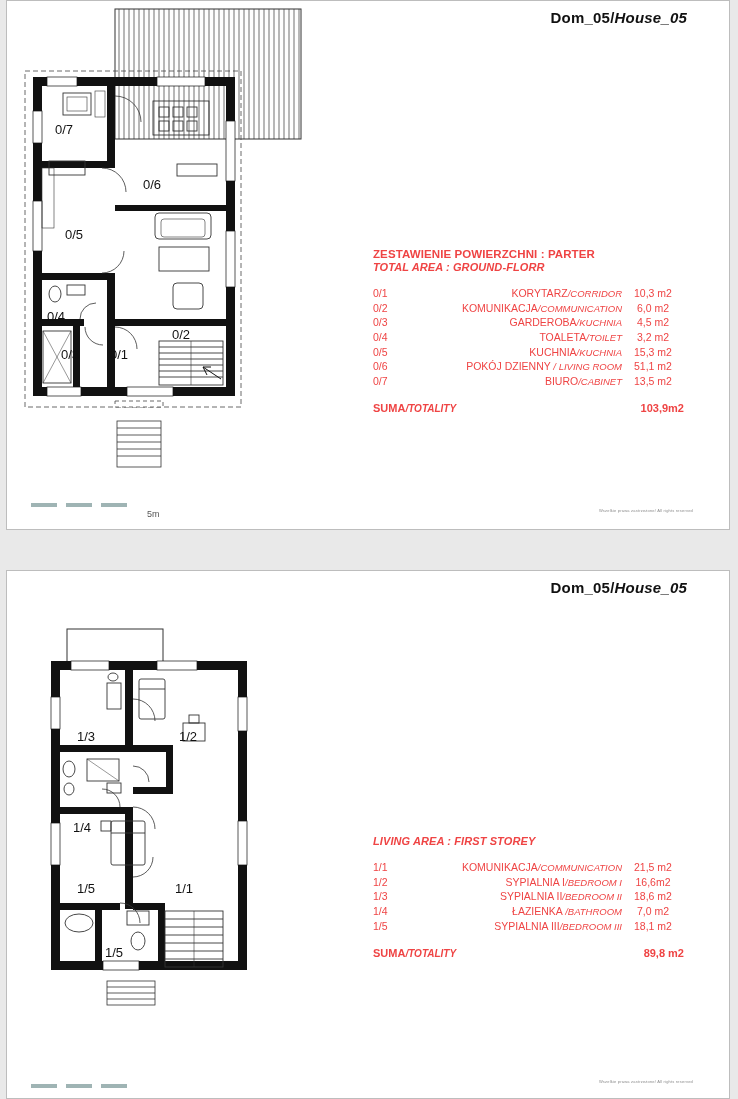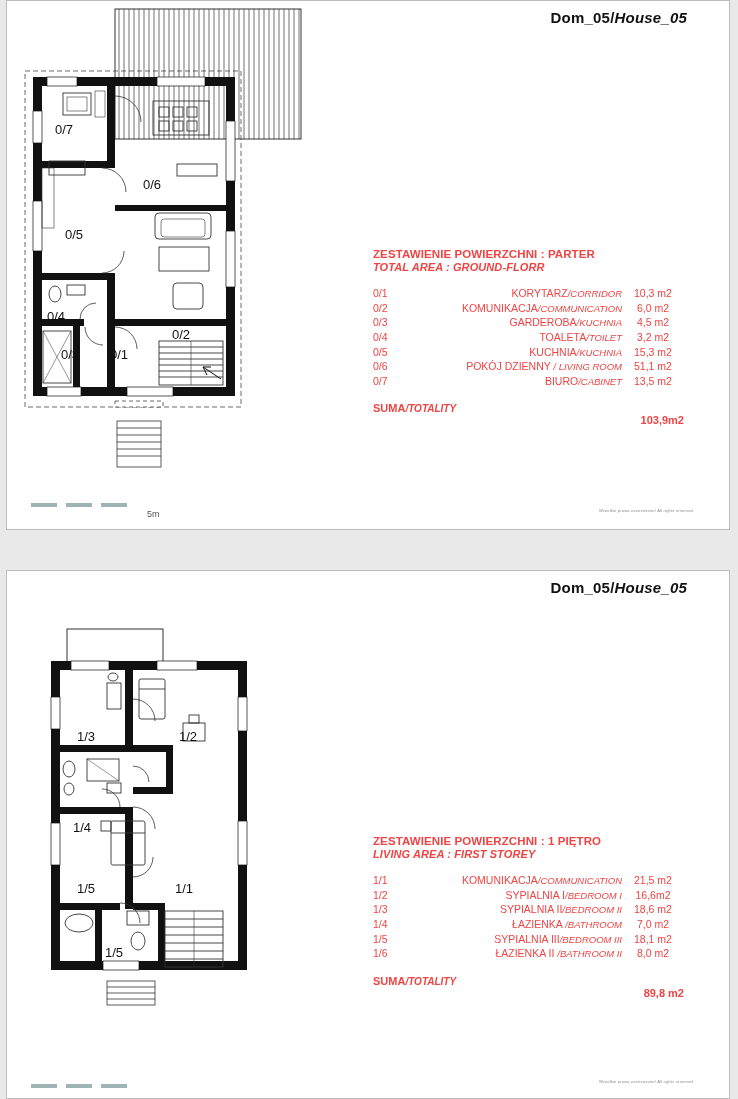--- a/index.html
+++ b/index.html
@@ -65,21 +65,21 @@
   .legend td.nm   { width: 215px; text-align: right; }
   .legend td.area { text-align: center; width: 62px; }
   .legend .nm .pl { }
   .legend .nm .en { font-style: italic; font-size: 9.5px; }
   .legend .sum {
     margin-top: 14px;
     font-size: 11px;
     font-weight: bold;
   }
   .legend .sum .en { font-style: italic; font-weight: bold; font-size: 10px; }
-  .legend .sum-row { display: flex; width: 311px; flex-direction: column; }
+  .legend .sum-row { display: flex; width: 311px; }
   .legend .sum-row .l { flex: 1; }
   .legend .sum-row .r { text-align: right; }
 
   
   .footer-note {
     position: absolute;
     right: 36px;
     font-size: 4px;
     color: #8b8b8b;
     letter-spacing: .2px;
@@ -425,21 +425,20 @@
     </svg>
 
     <div class="room-label" style="left:70px; top:158px;">1/3</div>
     <div class="room-label" style="left:172px; top:158px;">1/2</div>
     <div class="room-label" style="left:66px; top:249px;">1/4</div>
     <div class="room-label" style="left:70px; top:310px;">1/5</div>
     <div class="room-label" style="left:168px; top:310px;">1/1</div>
     <div class="room-label" style="left:98px; top:374px;">1/5</div>
 
     <div class="legend" style="left:366px; top:248px;">
-      <div class="lg-title">ZESTAWIENIE POWIERZCHNI : 1 PIĘTRO</div>
       <div class="lg-sub">LIVING AREA : FIRST STOREY</div>
       <table>
         <tbody>
           <tr>
             <td class="code">1/1</td>
             <td class="nm"><span class="pl">KOMUNIKACJA</span><span class="en">/</span><span class="en">COMMUNICATION</span></td>
             <td class="area">21,5 m2</td>
           </tr>
           <tr>
             <td class="code">1/2</td>
@@ -453,25 +452,20 @@
           </tr>
           <tr>
             <td class="code">1/4</td>
             <td class="nm"><span class="pl">ŁAZIENKA </span><span class="en">/</span><span class="en">BATHROOM</span></td>
             <td class="area">7,0 m2</td>
           </tr>
           <tr>
             <td class="code">1/5</td>
             <td class="nm"><span class="pl">SYPIALNIA III</span><span class="en">/</span><span class="en">BEDROOM III</span></td>
             <td class="area">18,1 m2</td>
-          </tr>
-          <tr>
-            <td class="code">1/6</td>
-            <td class="nm"><span class="pl">ŁAZIENKA II </span><span class="en">/</span><span class="en">BATHROOM II</span></td>
-            <td class="area">8,0 m2</td>
           </tr>
         </tbody>
       </table>
       <div class="sum">
         <div class="sum-row">
           <span class="l"><span>SUMA</span><span class="en">/TOTALITY</span></span>
           <span class="r">89,8 m2</span>
         </div>
       </div>
     </div>

